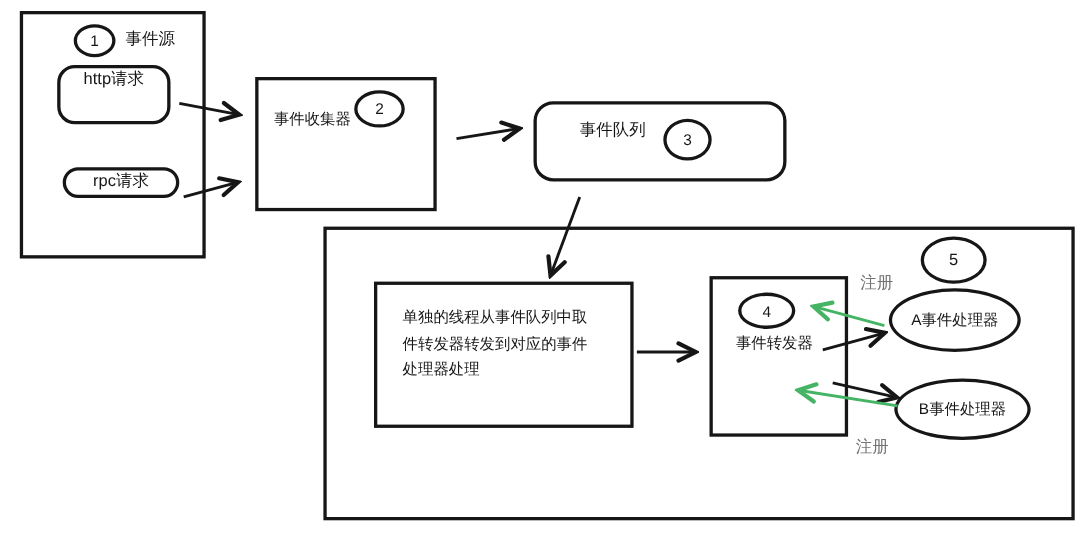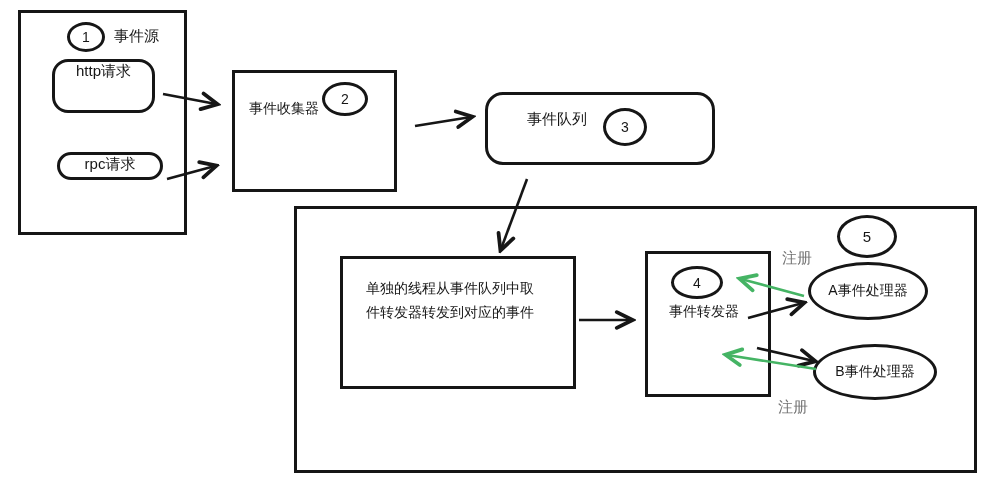--- a/index.html
+++ b/index.html
@@ -63,20 +63,21 @@
 
   <div class="ellipse" style="left:603px; top:108px; width:44px; height:38px;">
     <span class="f14">3</span>
   </div>
 
   <div class="box" style="left:294px; top:206px; width:683px; height:267px;"></div>
 
   <div class="box" style="left:340px; top:256px; width:236px; height:133px; padding:18px 8px 0 23px;">
     <div class="note-line">单独的线程从事件队列中取</div>
     <div class="note-line">件转发器转发到对应的事件</div>
+    <div class="note-line">处理器处理</div>
   </div>
 
   <div class="box" style="left:645px; top:251px; width:126px; height:146px;"></div>
 
   <div class="ellipse" style="left:671px; top:266px; width:52px; height:33px;">
     <span class="f14">4</span>
   </div>
 
   <span class="lbl f14" style="left:632px; top:303px;margin-left:37px;">事件转发器</span>
 

